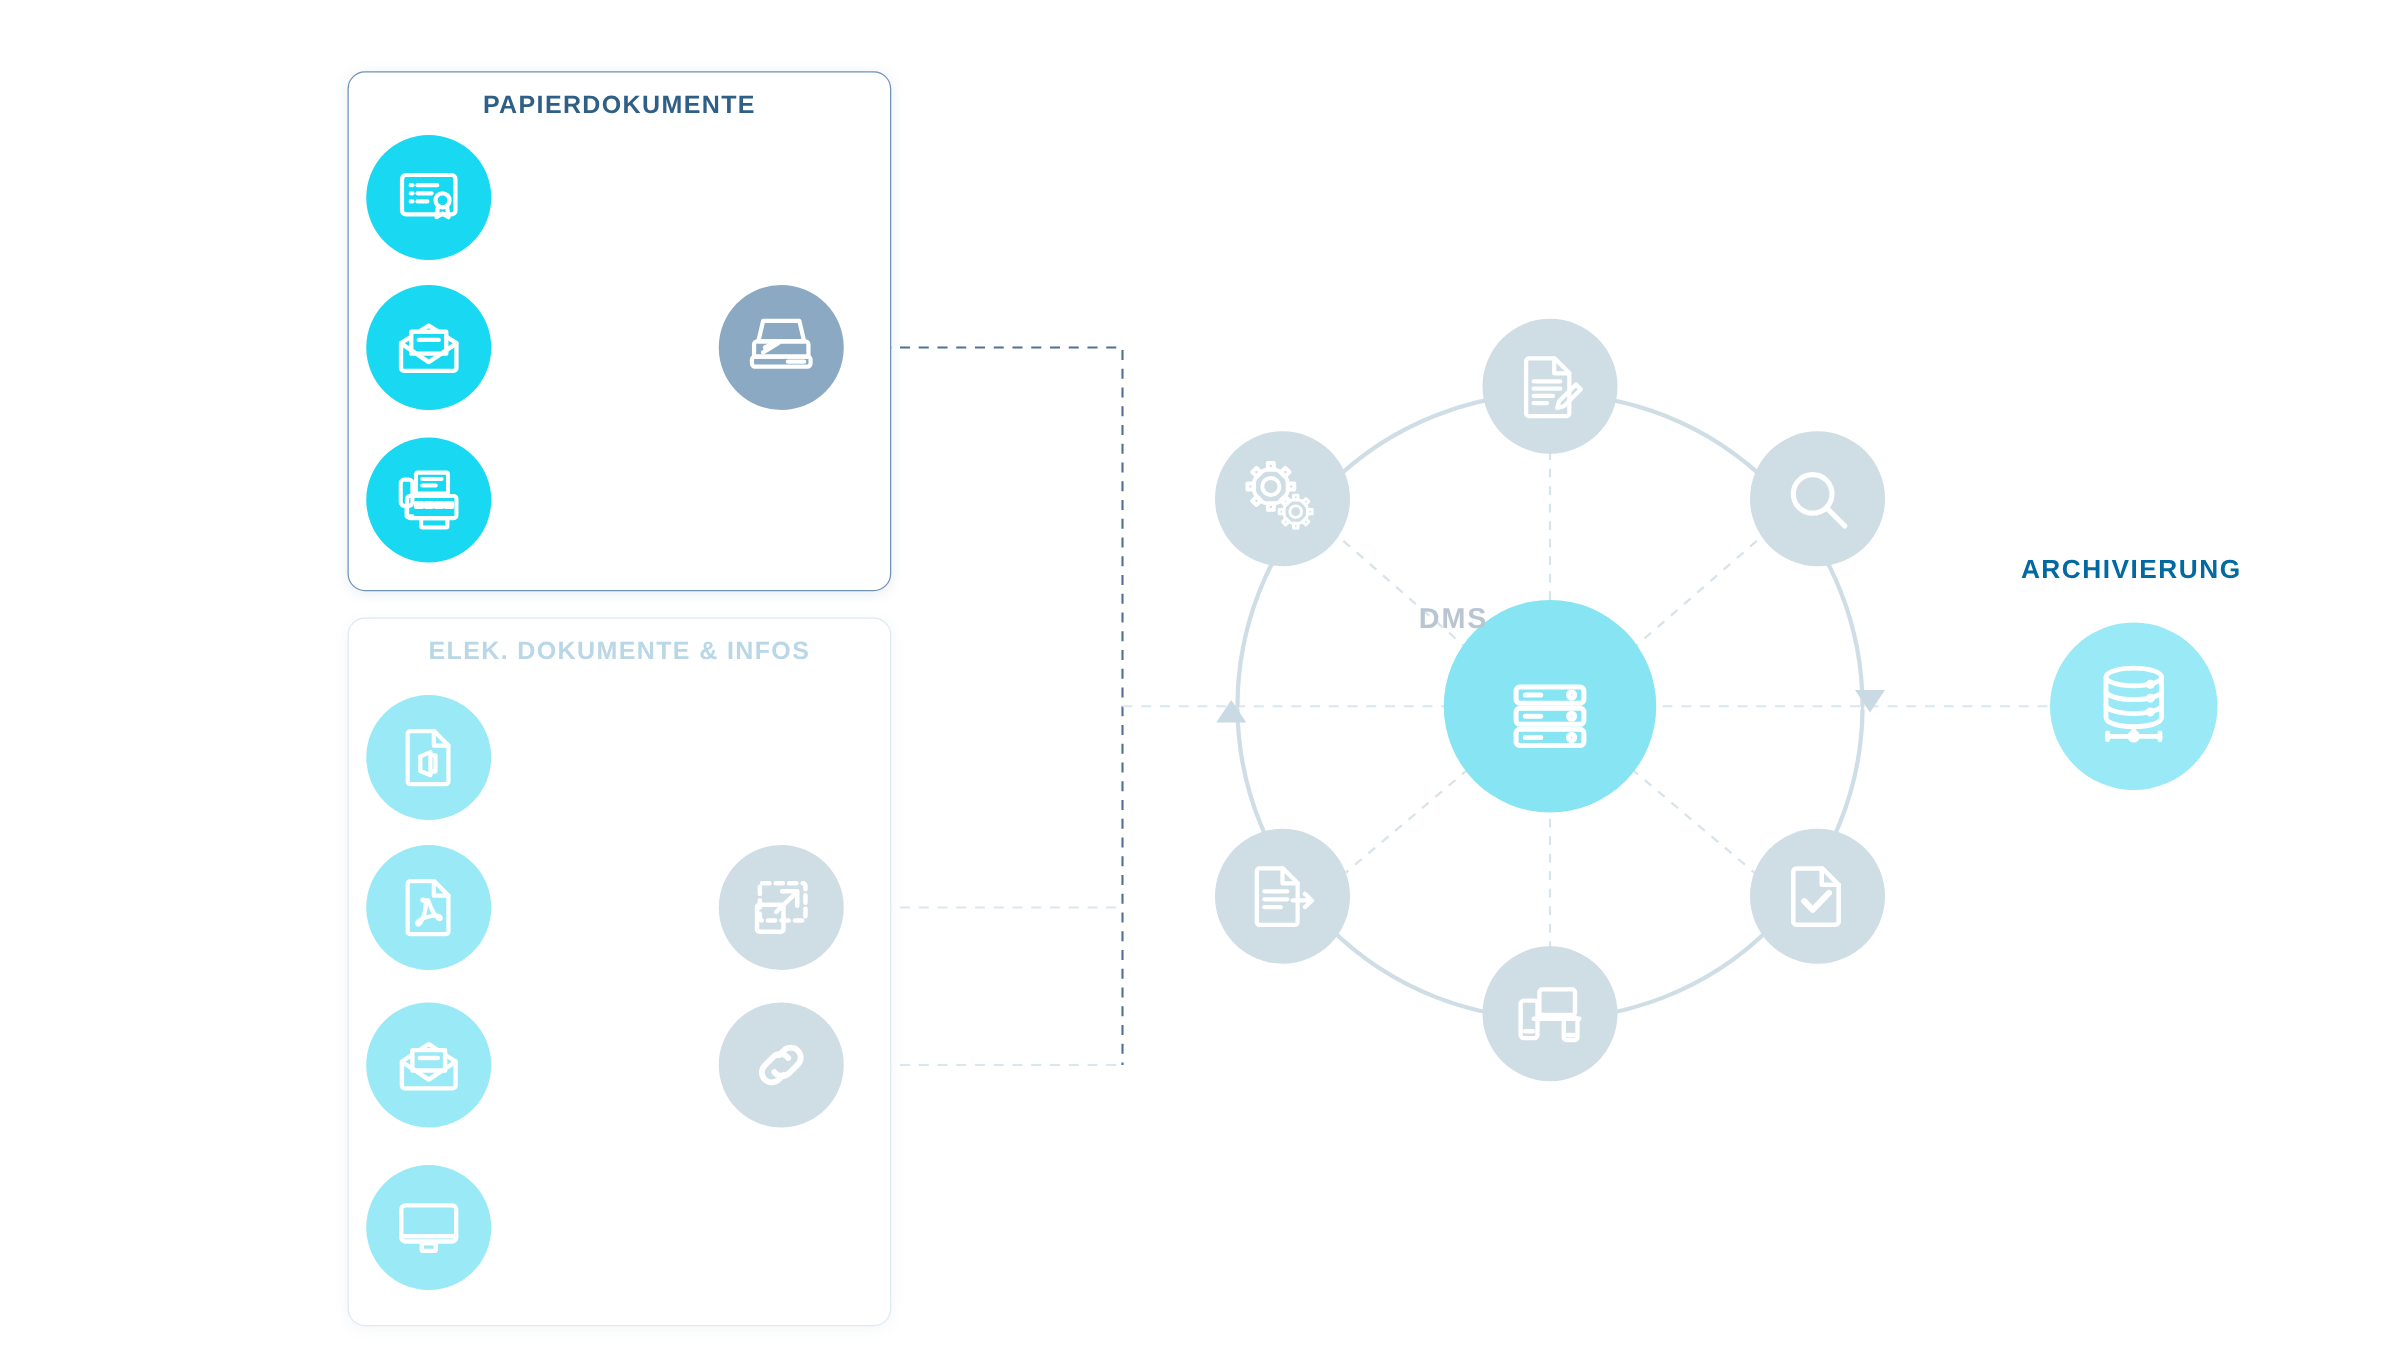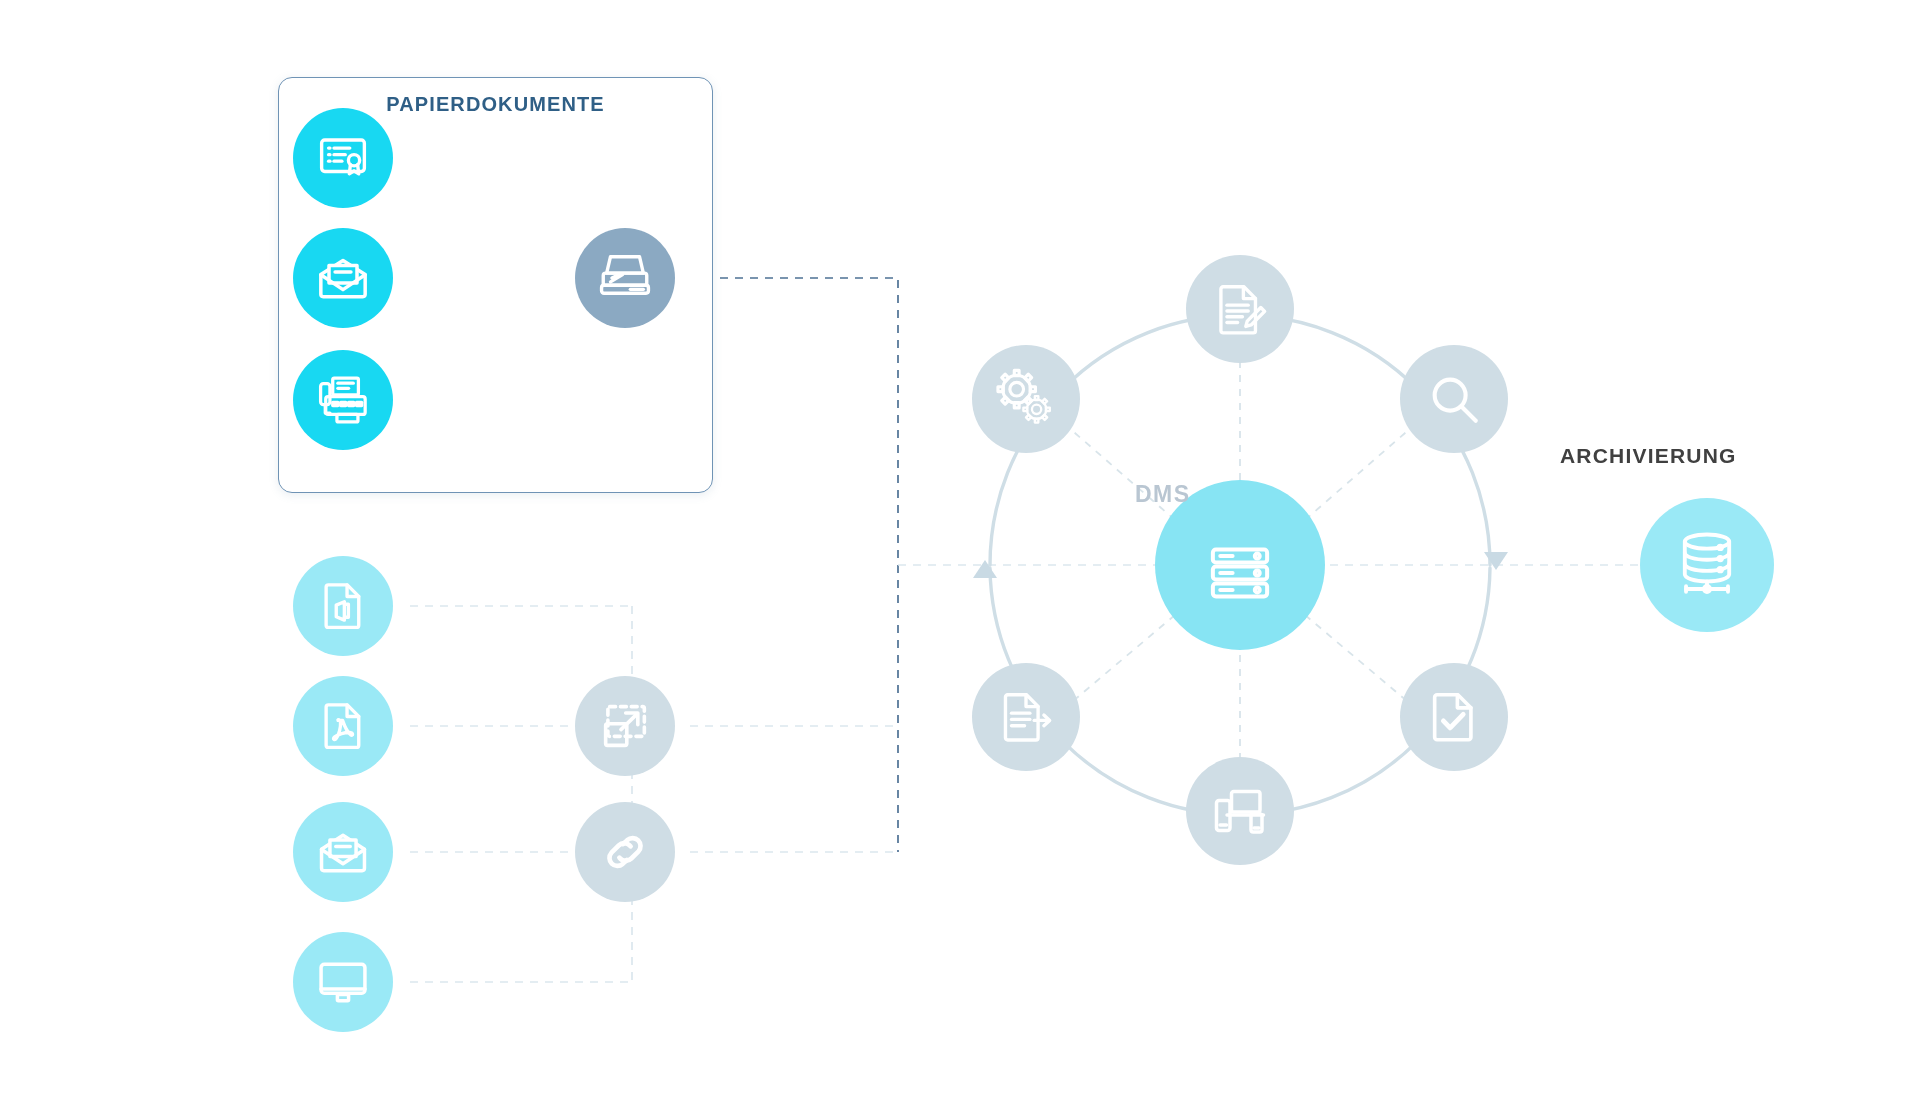--- a/index.html
+++ b/index.html
@@ -1,21 +1,21 @@
 <!DOCTYPE html>
 <html><head>
 <meta charset="utf-8">
 <style>
   html,body{margin:0;padding:0;background:#ffffff;}
   body{width:1920px;height:1095px;position:relative;overflow:hidden;
        font-family:"Liberation Sans",sans-serif;}
   .stage{position:absolute;left:0;top:0;width:1920px;height:1095px;}
 
   
-  .panel{position:absolute;border-radius:14px;background:#ffffff;box-sizing:border-box;margin-top:20px;}
+  .panel{position:absolute;border-radius:14px;background:#ffffff;box-sizing:border-box;}
   #panel-paper{left:278px;top:57px;width:435px;height:416px;
     border:1.6px solid #6f93b5;
     box-shadow:0 2px 10px rgba(120,150,175,.16);}
   #panel-elec{left:278px;top:494px;width:435px;height:567px;
     border:1.6px solid #dfe9f0;
     box-shadow:0 2px 10px rgba(150,170,185,.10);}
 
   .panel-title{position:absolute;width:100%;text-align:center;
     font-weight:bold;letter-spacing:1.1px;font-size:20px;}
   #title-paper{top:15px;color:#2f5f86;}
@@ -33,22 +33,22 @@
 
   
   .stage svg.wires{position:absolute;left:0;top:0;width:1920px;height:1095px;
     pointer-events:none;}
 
   
   #dms-label{position:absolute;left:1135px;top:481px;width:170px;
     text-align:left;font-size:23px;font-weight:bold;
     letter-spacing:1.5px;color:#b9c6d2;}
   #arch-label{position:absolute;left:1560px;top:444px;width:290px;
-    text-align:left;font-size:21px;font-weight:bold;
-    letter-spacing:1.2px;color:#404040;}
+    text-align:center;font-size:21px;font-weight:bold;
+    letter-spacing:1.2px;color:#0369a1;}
 </style>
 </head>
 <body>
 
 <div class="stage">
 
   <svg class="wires" viewBox="0 0 1920 1095">
 
     <g stroke="#42607d" stroke-width="1.7" fill="none" stroke-dasharray="8,7">
       <path d="M 410 153 H 632"></path>
@@ -159,20 +159,23 @@
         <path d="M 6 3.2 H 18 L 19.6 10 H 4.4 Z"></path>
         <path d="M 4 10 h 16 a 1 1 0 0 1 1 1 v 4 H 3 v -4 a 1 1 0 0 1 1 -1 z"></path>
         <path d="M 6 13.6 L 11 10.6"></path>
         <path d="M 6.6 12 L 10 10.3"></path>
         <rect x="2.3" y="15" width="19.4" height="3.3" rx="1"></rect>
         <line x1="14.2" y1="16.7" x2="19.6" y2="16.7"></line>
       </svg>
     </span>
   </div>
 
+  <div class="panel" id="panel-elec">
+    <div class="panel-title" id="title-elec">ELEK. DOKUMENTE &amp; INFOS</div>
+  </div>
 
   <div class="badge c-cyan-l" style="left:293px;top:556px;width:100px;height:100px">
     <span>
       <svg width="54" height="54" viewBox="0 0 24 24" fill="none" stroke="#ffffff" stroke-width="1.5" stroke-linecap="round" stroke-linejoin="round">
         <path d="M 5.5 2.6 h 8.4 L 19 7.7 V 20.5 a 1 1 0 0 1 -1 1 H 5.5 a 1 1 0 0 1 -1 -1 V 3.6 a 1 1 0 0 1 1 -1 z"></path>
         <path d="M 13.8 2.6 v 5.2 H 19"></path>
         <path d="M 9 11.6 l 3.6 -1.5 v 8.2 L 9 16.8 Z"></path>
         <path d="M 12.6 11.2 h 1.8 v 5.8 h -1.8"></path>
       </svg>
     </span>

